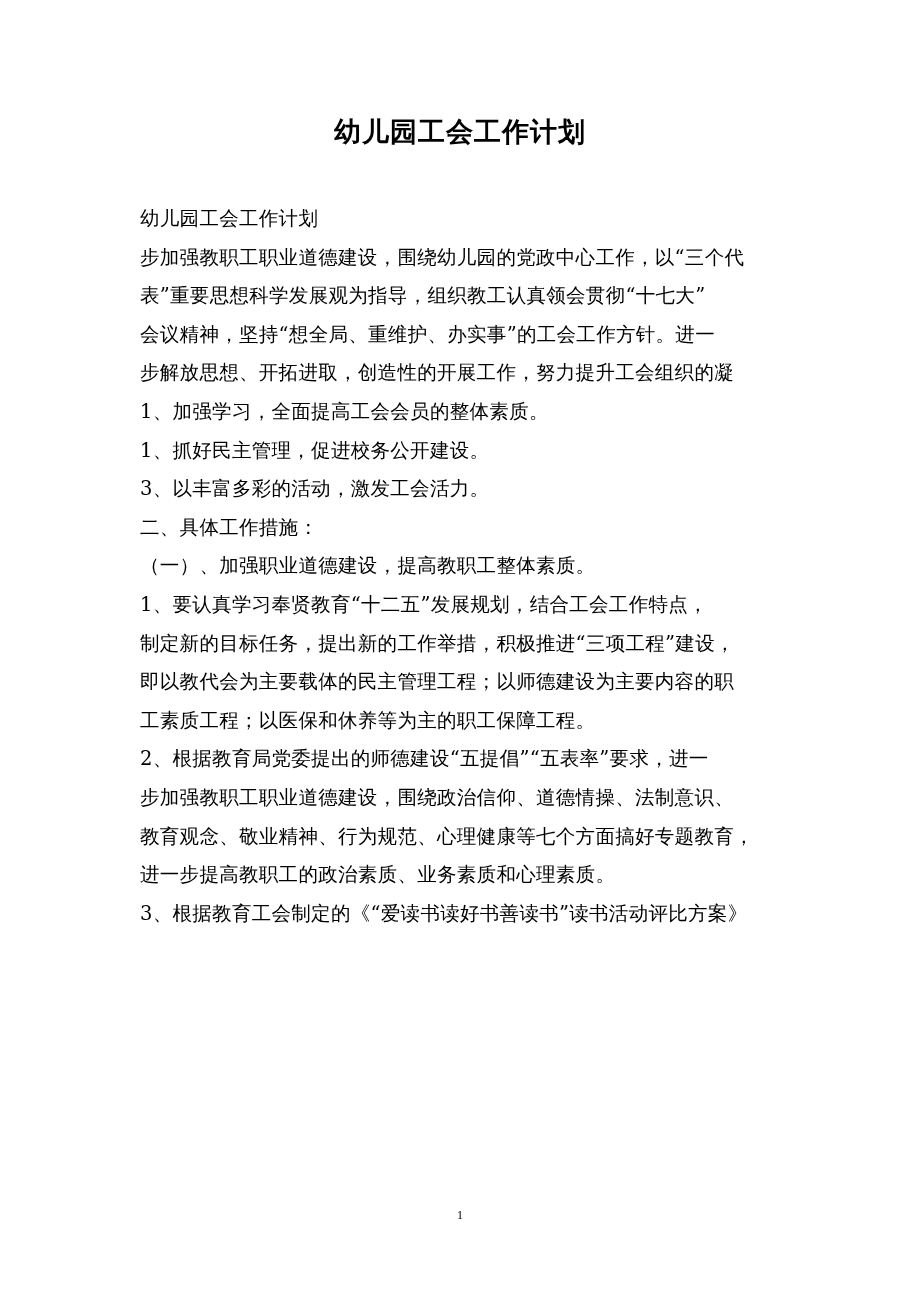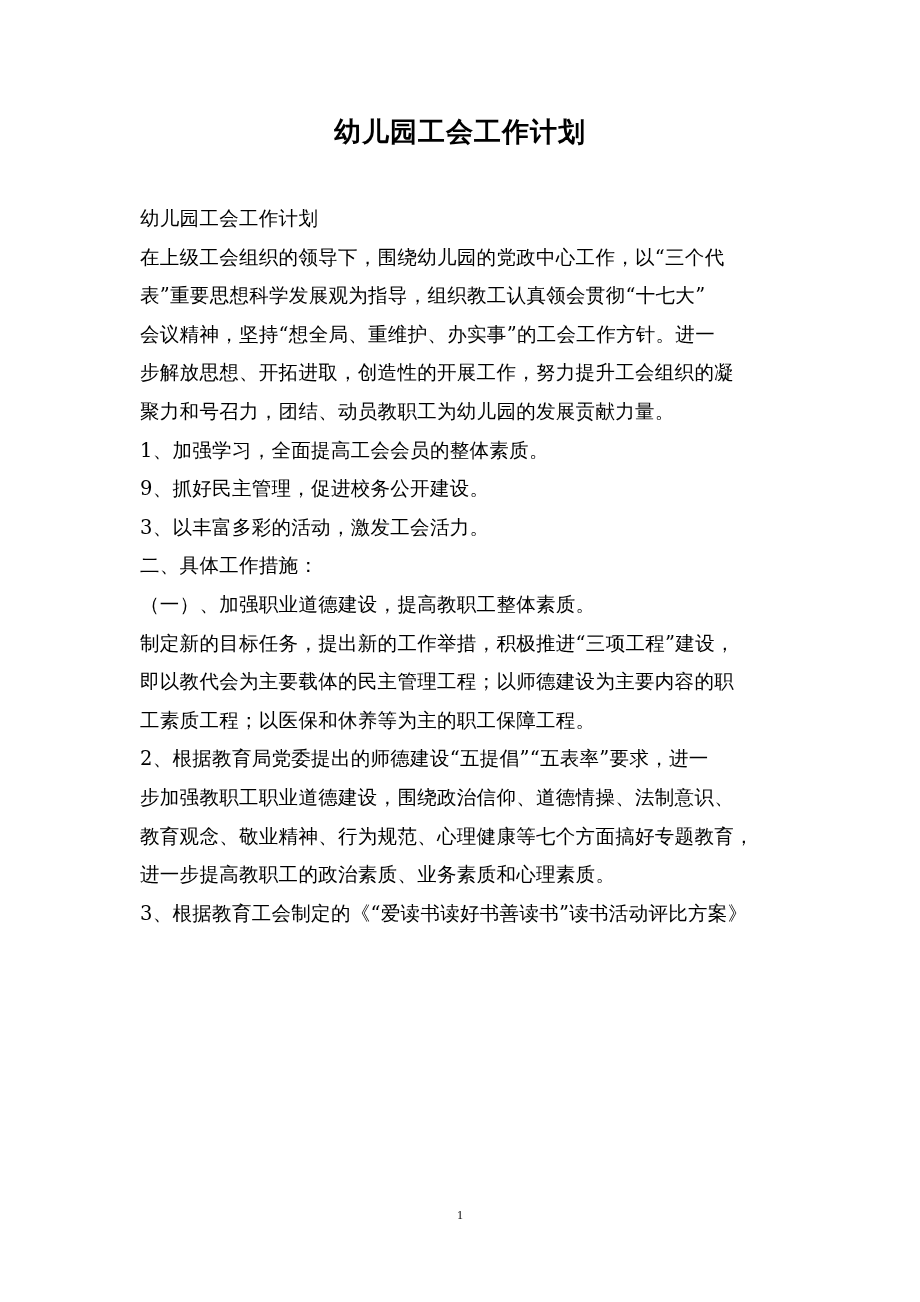--- a/index.html
+++ b/index.html
@@ -59,30 +59,30 @@
     }
   </style>
 </head>
 <body>
 
 <div class="page">
   <div class="title">幼儿园工会工作计划</div>
 
   <div class="body">
     <span class="line">幼儿园工会工作计划</span>
-    <span class="line">在上级工会组织的领导下，围绕幼儿园的党政中心工作，以“三个代</span>
+    <span class="line">步加强教职工职业道德建设，围绕幼儿园的党政中心工作，以“三个代</span>
     <span class="line">表”重要思想科学发展观为指导，组织教工认真领会贯彻“十七大”</span>
     <span class="line">会议精神，坚持“想全局、重维护、办实事”的工会工作方针。进一</span>
     <span class="line">步解放思想、开拓进取，创造性的开展工作，努力提升工会组织的凝</span>
-    <span class="line">聚力和号召力，团结、动员教职工为幼儿园的发展贡献力量。</span>
     <span class="line">1、加强学习，全面提高工会会员的整体素质。</span>
-    <span class="line">9、抓好民主管理，促进校务公开建设。</span>
+    <span class="line">1、抓好民主管理，促进校务公开建设。</span>
     <span class="line">3、以丰富多彩的活动，激发工会活力。</span>
     <span class="line">二、具体工作措施：</span>
     <span class="line">（一）、加强职业道德建设，提高教职工整体素质。</span>
+    <span class="line">1、要认真学习奉贤教育“十二五”发展规划，结合工会工作特点，</span>
     <span class="line">制定新的目标任务，提出新的工作举措，积极推进“三项工程”建设，</span>
     <span class="line">即以教代会为主要载体的民主管理工程；以师德建设为主要内容的职</span>
     <span class="line">工素质工程；以医保和休养等为主的职工保障工程。</span>
     <span class="line">2、根据教育局党委提出的师德建设“五提倡”“五表率”要求，进一</span>
     <span class="line">步加强教职工职业道德建设，围绕政治信仰、道德情操、法制意识、</span>
     <span class="line">教育观念、敬业精神、行为规范、心理健康等七个方面搞好专题教育，</span>
     <span class="line">进一步提高教职工的政治素质、业务素质和心理素质。</span>
     <span class="line">3、根据教育工会制定的《“爱读书读好书善读书”读书活动评比方案》</span>
   </div>
 

